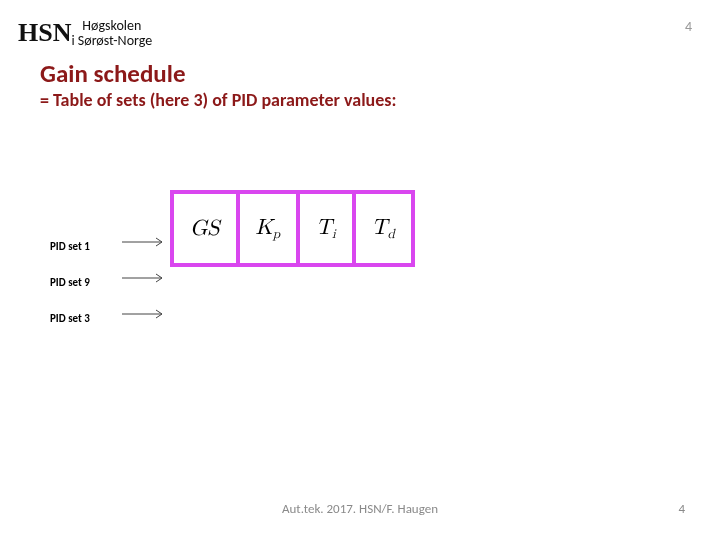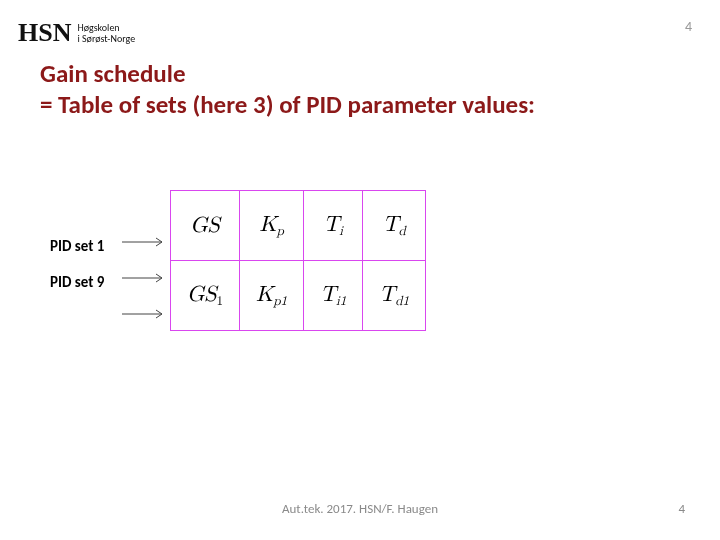--- a/index.html
+++ b/index.html
@@ -16,33 +16,33 @@
     width: 720px;
     height: 540px;
     position: relative;
   }
   .logo {
     position: absolute;
     top: 18px;
     left: 18px;
     display: flex;
     align-items: center;
-    gap: 6px;
   }
   .logo-mark {
     font-family: "Times New Roman", serif;
     font-size: 26px;
     font-weight: 700;
     letter-spacing: 0px;
     color: #111;
   }
   .logo-text {
-    font-size: 10px;
+    font-size: 14px;
     line-height: 1.1;
     color: #111;
+    text-align: center;
   }
   .page-top {
     position: absolute;
     top: 18px;
     right: 28px;
     font-size: 14px;
     color: #9a9a9a;
   }
   .title-block {
     position: absolute;
@@ -51,57 +51,57 @@
     right: 40px;
     text-align: left;
   }
   .title-line1 {
     text-align: left;
     font-size: 25px;
     font-weight: 700;
     color: #8c1919;
   }
   .title-line2 {
-    font-size: 25px;
+    font-size: 18px;
     font-weight: 700;
     color: #8c1919;
     text-align: left;
   }
   .table-wrap {
     position: absolute;
     top: 190px;
     left: 170px;
   }
   table.params {
     border-collapse: collapse;
     font-family: "Latin Modern Math", "STIX Two Math", "Cambria Math", "Times New Roman", serif;
     font-size: 22px;
   }
   table.params td {
-    border: 1px solid #d946ef;
+    border: 4px solid #d946ef;
     padding: 20px 16px;
     text-align: center;
     white-space: nowrap;
     font-style: italic;
   }
   .sub {
     font-size: 0.6em;
     vertical-align: -0.3em;
     font-style: normal;
   }
   .subi {
     font-size: 0.6em;
     vertical-align: -0.3em;
     font-style: italic;
   }
   .row-labels {
     position: absolute;
     top: 228px;
     left: 50px;
-    font-size: 15px;
+    font-size: 11px;
     font-weight: 700;
     color: #000;
   }
   .row-label {
     height: 36px;
     display: flex;
     align-items: center;
   }
   .arrow {
     position: absolute;
@@ -140,20 +140,21 @@
   <div class="page-top">4</div>
 
   <div class="title-block">
     <div class="title-line1">Gain schedule</div>
     <div class="title-line2">= Table of sets (here 3) of PID parameter values:</div>
   </div>
 
   <div class="row-labels">
     <div class="row-label">PID set 1</div>
     <div class="row-label">PID set 9</div>
+    <div class="row-label">PID set 3</div>
   </div>
 
   <div class="arrow" style="top:236px">
     <svg width="48" height="12" viewBox="0 0 48 12">
         <line x1="0" y1="6" x2="40" y2="6" stroke="#444" stroke-width="1"></line>
         <polyline points="34,2 40,6 34,10" fill="none" stroke="#444" stroke-width="1"></polyline>
       </svg>
   </div>
   <div class="arrow" style="top:272px">
     <svg width="48" height="12" viewBox="0 0 48 12">
@@ -170,26 +171,20 @@
 
   <div class="table-wrap">
     <table class="params">
       <tbody>
           <tr>
         <td><span>GS</span></td>
         <td><span>K</span><span class="subi">p</span></td>
         <td><span>T</span><span class="subi">i</span></td>
         <td><span>T</span><span class="subi">d</span></td>
       </tr>
-      <tr>
-        <td><span>GS</span><span class="sub">1</span></td>
-        <td><span>K</span><span class="subi">p1</span></td>
-        <td><span>T</span><span class="subi">i1</span></td>
-        <td><span>T</span><span class="subi">d1</span></td>
-      </tr>
     </tbody>
       </table>
   </div>
 
   <div class="footer">Aut.tek. 2017. HSN/F. Haugen</div>
   <div class="page-bottom">4</div>
 
 </div>
 
 </body></html>

